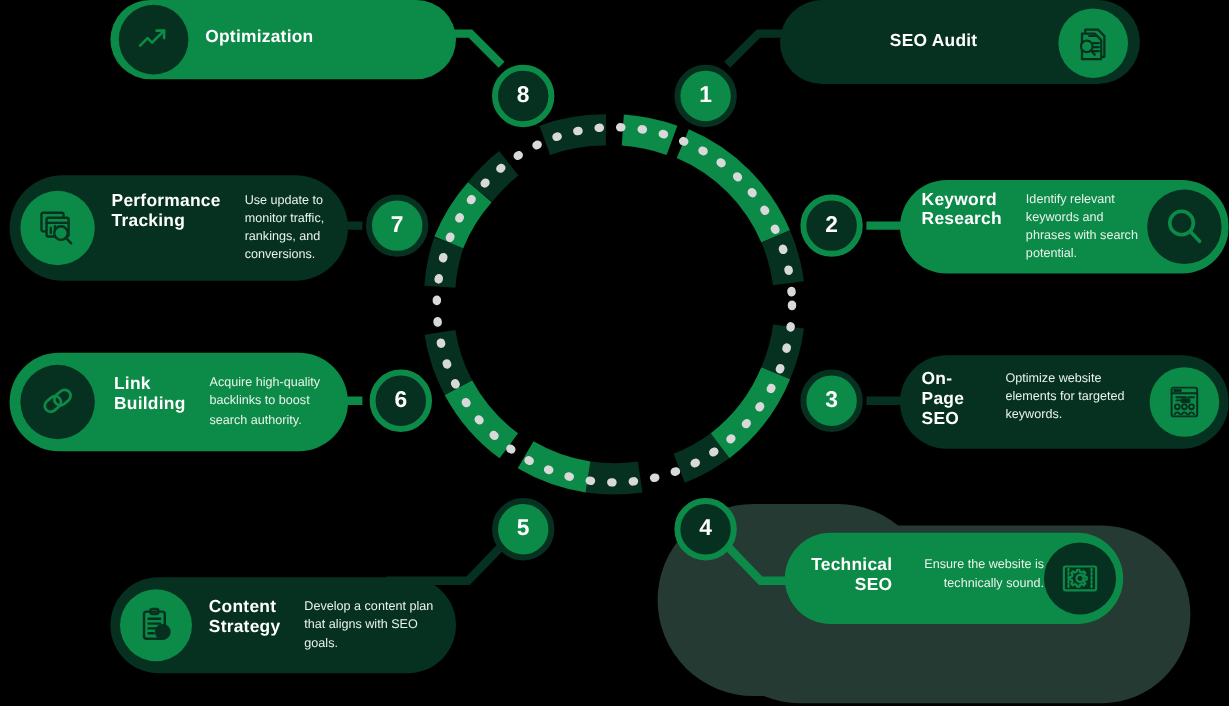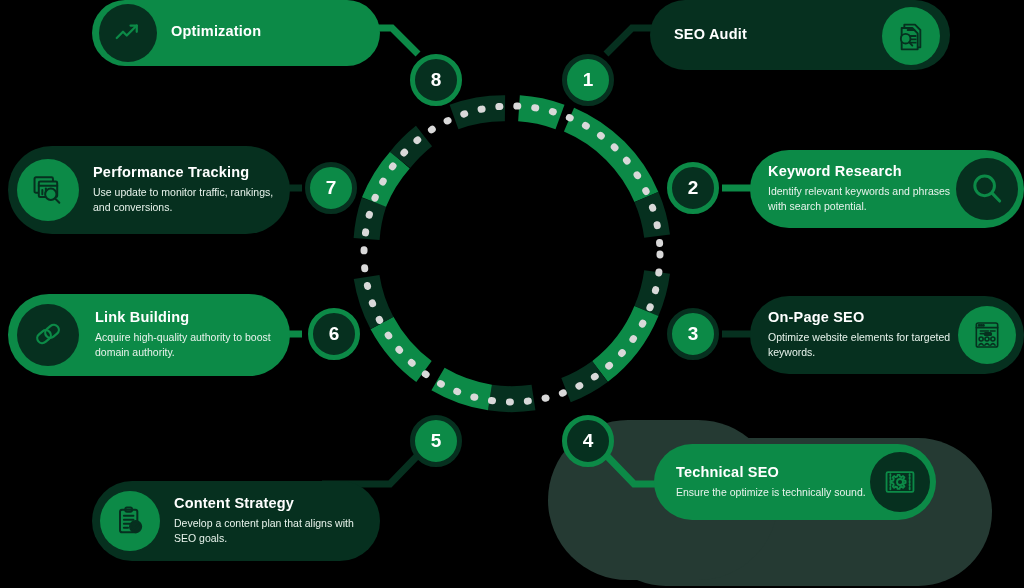--- a/index.html
+++ b/index.html
@@ -9,21 +9,21 @@
   }
   .blob{position:absolute;background:#253a33;border-radius:50%;}
   .ring-svg{position:absolute;left:0;top:0;width:1024px;height:588px;}
   
   .card{
     position:absolute;display:flex;align-items:center;
     border-radius:48px;box-sizing:border-box;
   }
   .card.light{background:#0c8a47;}
   .card.dark{background:#06301f;}
-  .card .txt{display:flex;flex-direction:column;justify-content:center;}
+  .card .txt{display:flex;justify-content:center;gap:20px;}
   .card .title{
     font-size:14.5px;font-weight:bold;color:#ffffff;letter-spacing:.2px;
     margin-bottom:4px;line-height:1.15;
   }
   .card .desc{font-size:10.5px;color:#e8f3ec;line-height:1.45;font-weight:400;}
   .ic{
     flex:0 0 auto;border-radius:50%;display:flex;align-items:center;justify-content:center;
   }
   .ic.onLight{background:#06301f;}
   .ic.onDark{background:#0c8a47;}
@@ -132,21 +132,21 @@
 
   <div class="card light" style="left:8px;top:294px;width:282px;height:82px;padding:0 14px 0 0;justify-content:space-between;">
     <div class="ic onLight" style="width:62px;height:62px;margin:0 16px 0 9px;">
       <svg width="32" height="32" viewBox="0 0 24 24" fill="none" stroke="#0c8a47" stroke-width="1.7" stroke-linecap="round" stroke-linejoin="round">
         <rect x="3.5" y="9.5" width="11" height="7.5" rx="3.75" transform="rotate(-40 9 13.2)"></rect>
         <rect x="9.5" y="5.5" width="11" height="7.5" rx="3.75" transform="rotate(-40 15 9.2)"></rect>
       </svg>
     </div>
     <div class="txt">
       <div class="title">Link Building</div>
-      <div class="desc">Acquire high-quality authority to boost domain authority.</div>
+      <div class="desc">Acquire high-quality backlinks to boost search authority.</div>
     </div>
   </div>
 
   <div class="card dark" style="left:92px;top:444px;width:288px;height:80px;padding:0 14px 0 0;margin-top:37px;">
     <div class="ic onDark" style="width:60px;height:60px;margin:0 14px 0 8px;">
       <svg width="32" height="32" viewBox="0 0 24 24" fill="none" stroke="#06301f" stroke-width="1.5" stroke-linecap="round" stroke-linejoin="round">
         <rect x="4.5" y="3.5" width="13" height="17" rx="1.6"></rect>
         <rect x="8.5" y="1.8" width="5" height="3.2" rx="1.2"></rect>
         <line x1="7.4" y1="8" x2="14.6" y2="8"></line>
           <line x1="7.4" y1="11" x2="14.6" y2="11"></line>
@@ -212,24 +212,24 @@
         <circle cx="7.6" cy="15" r="1.5"></circle>
           <circle cx="12" cy="15" r="1.5"></circle>
           <circle cx="16.4" cy="15" r="1.5"></circle>
         <path d="M6 19.6 q1.6-2.2 3.2 0"></path>
           <path d="M10.4 19.6 q1.6-2.2 3.2 0"></path>
           <path d="M14.8 19.6 q1.6-2.2 3.2 0"></path>
       </svg>
     </div>
   </div>
 
-  <div class="card light" style="left:654px;top:444px;width:282px;height:76px;padding:0 6px 0 22px;">
+  <div class="card light" style="left:654px;top:444px;width:282px;height:76px;padding:0 6px 0 22px;text-align:right;">
     <div class="txt" style="flex:1;">
       <div class="title">Technical SEO</div>
-      <div class="desc">Ensure the optimize is technically sound.</div>
+      <div class="desc">Ensure the website is technically sound.</div>
     </div>
     <div class="ic onLight" style="width:60px;height:60px;">
       <svg width="34" height="34" viewBox="0 0 24 24" fill="none" stroke="#0c8a47" stroke-width="1.3" stroke-linecap="round" stroke-linejoin="round">
         <rect x="2.5" y="5" width="19" height="14" rx="1"></rect>
         <line x1="5.2" y1="6.4" x2="5.2" y2="17.6" stroke-dasharray="1.1 1.3"></line>
         <line x1="18.8" y1="6.4" x2="18.8" y2="17.6" stroke-dasharray="1.1 1.3"></line>
         <path d="M12 8.2 l1.2 .35 .95-.75 1.0 1.0 -.75 .95 .35 1.2 1.2 .3 v1.4 l-1.2 .3 -.35 1.2 .75 .95 -1.0 1.0 -.95-.75 -1.2 .35 -.3 1.2 h-1.4 l-.3-1.2 -1.2-.35 -.95 .75 -1.0-1.0 .75-.95 -.35-1.2 -1.2-.3 v-1.4 l1.2-.3 .35-1.2 -.75-.95 1.0-1.0 .95 .75 1.2-.35 .3-1.2 h1.4 z"></path>
         <circle cx="12" cy="12" r="2.1"></circle>
       </svg>
     </div>

